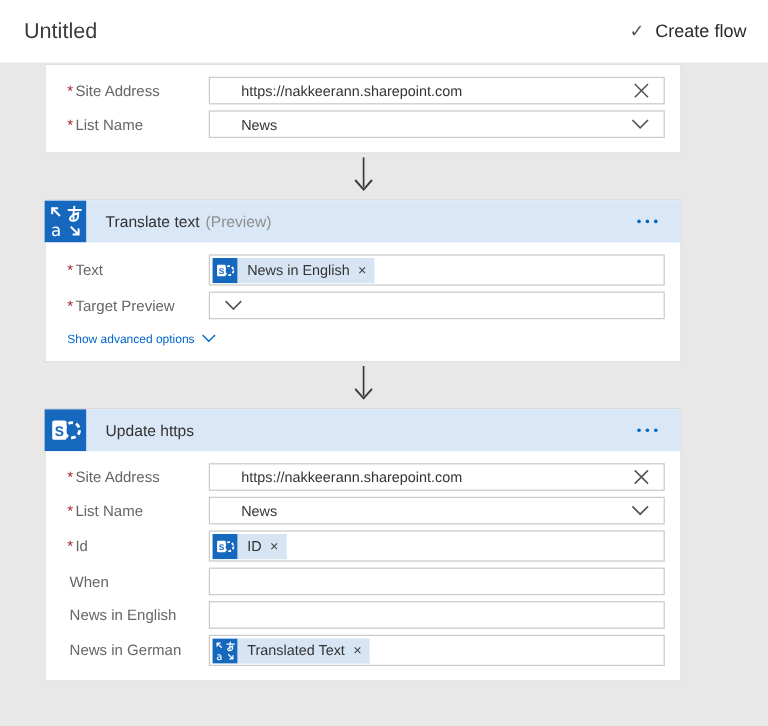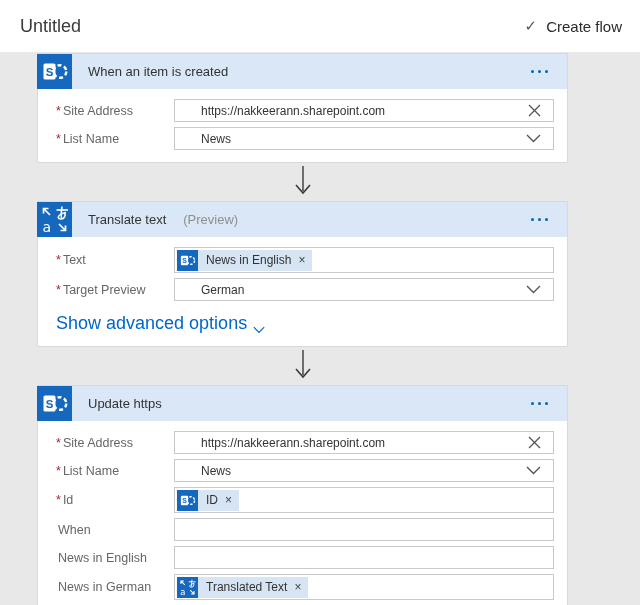--- a/index.html
+++ b/index.html
@@ -15,40 +15,40 @@
     font-family:"Liberation Sans", sans-serif; }
   .check-glyph { color:#555; font-size:15px; }
 
   
   .canvas { height:553px; background:#e8e8e8; padding-left:37px; overflow:hidden; }
 
   .card { width:531px; background:#ffffff; border:1px solid #d9d9d9; }
   .card-header { height:35px; background:#d9e7f6; display:flex; align-items:center; cursor:pointer; }
   .hdr-icon { width:35px; height:35px; flex:none; margin:-1px 0 0 -1px; }
   .hdr-title { margin-left:16px; font-size:13px; color:#333; }
-  .hdr-preview { margin-left:17px; font-size:13px; color:#8f8f8f; }
+  .hdr-preview { margin-left:5px; font-size:13px; color:#8f8f8f; }
   .dots { margin-left:auto; margin-right:17px; display:flex; gap:4px; cursor:pointer; padding:6px 2px; }
   .dots i { width:3px; height:3px; border-radius:50%; background:#0067b8; }
 
   .card-body { padding:10px 13px 12px 18px; display:flex; flex-direction:column; gap:5px; }
   .frow { display:flex; align-items:center; }
   .lblwrap { width:118px; flex:none; font-size:12.5px; color:#666; display:flex; }
   .req { color:#a4262c; margin-right:2px; }
   .input { flex:1; height:23px; border:1px solid #c9c9c9; background:#fff;
     display:flex; align-items:center; padding:0 10px; font-size:12px; color:#333; }
   .input .val { flex:1; white-space:nowrap; overflow:hidden;margin-left:16px; }
   .input.token-box { height:26px; padding:0 10px 0 2px; }
   .trail-ico { flex:none; display:flex; align-items:center; cursor:pointer; padding:2px; }
 
   .pill { display:flex; align-items:center; background:#d6e4f3; height:21px; cursor:default; }
   .pill svg { flex:none; }
   .pill .ptxt { font-size:12px; color:#333; padding:0 7px 0 8px; white-space:nowrap; }
   .pill .pclose { font-size:12px; color:#444; padding-right:7px; cursor:pointer; line-height:1; }
 
-  .adv-link { margin-top:7px; display:flex; align-items:flex-end; gap:6px; font-size:18px;
+  .adv-link { margin-top:7px; display:flex; align-items:flex-start; gap:6px; font-size:10px;
     color:#0066cc; cursor:pointer; width:max-content; }
 
   .arrow-gap { width:531px; height:38px; display:flex; align-items:center; justify-content:center; }
 
   .mt1 { margin-top:1px; }
 </style>
 </head>
 <body>
 
 <svg width="0" height="0" style="position:absolute">
@@ -81,31 +81,20 @@
   <div class="flow-title">Untitled</div>
   <button class="create-flow-btn">
     <span class="check-glyph">✓</span>
     <span>Create flow</span>
   </button>
 </div>
 
 <div class="canvas">
 
   <div class="card mt1">
-    <div class="card-header">
-      <svg class="hdr-icon" viewBox="0 0 35 35">
-          <use href="#sp-icon"></use>
-        </svg>
-      <span class="hdr-title">When an item is created</span>
-      <span class="dots">
-          <i></i>
-          <i></i>
-          <i></i>
-        </span>
-    </div>
     <div class="card-body">
       <div class="frow">
         <span class="lblwrap">
           <span class="req">*</span>
           <span>Site Address</span>
         </span>
         <div class="input">
           <span class="val">https://nakkeerann.sharepoint.com</span>
           <span class="trail-ico">
             <svg width="13" height="13" viewBox="0 0 13 13">
@@ -166,21 +155,20 @@
             <span class="pclose">×</span>
           </span>
         </div>
       </div>
       <div class="frow">
         <span class="lblwrap">
           <span class="req">*</span>
           <span>Target Preview</span>
         </span>
         <div class="input">
-          <span class="val">German</span>
           <span class="trail-ico">
             <svg width="15" height="9" viewBox="0 0 15 9">
                 <use href="#chevron-down"></use>
               </svg>
           </span>
         </div>
       </div>
       <div class="adv-link">
         <span>Show advanced options</span>
         <svg width="12" height="8" viewBox="0 0 15 9">

